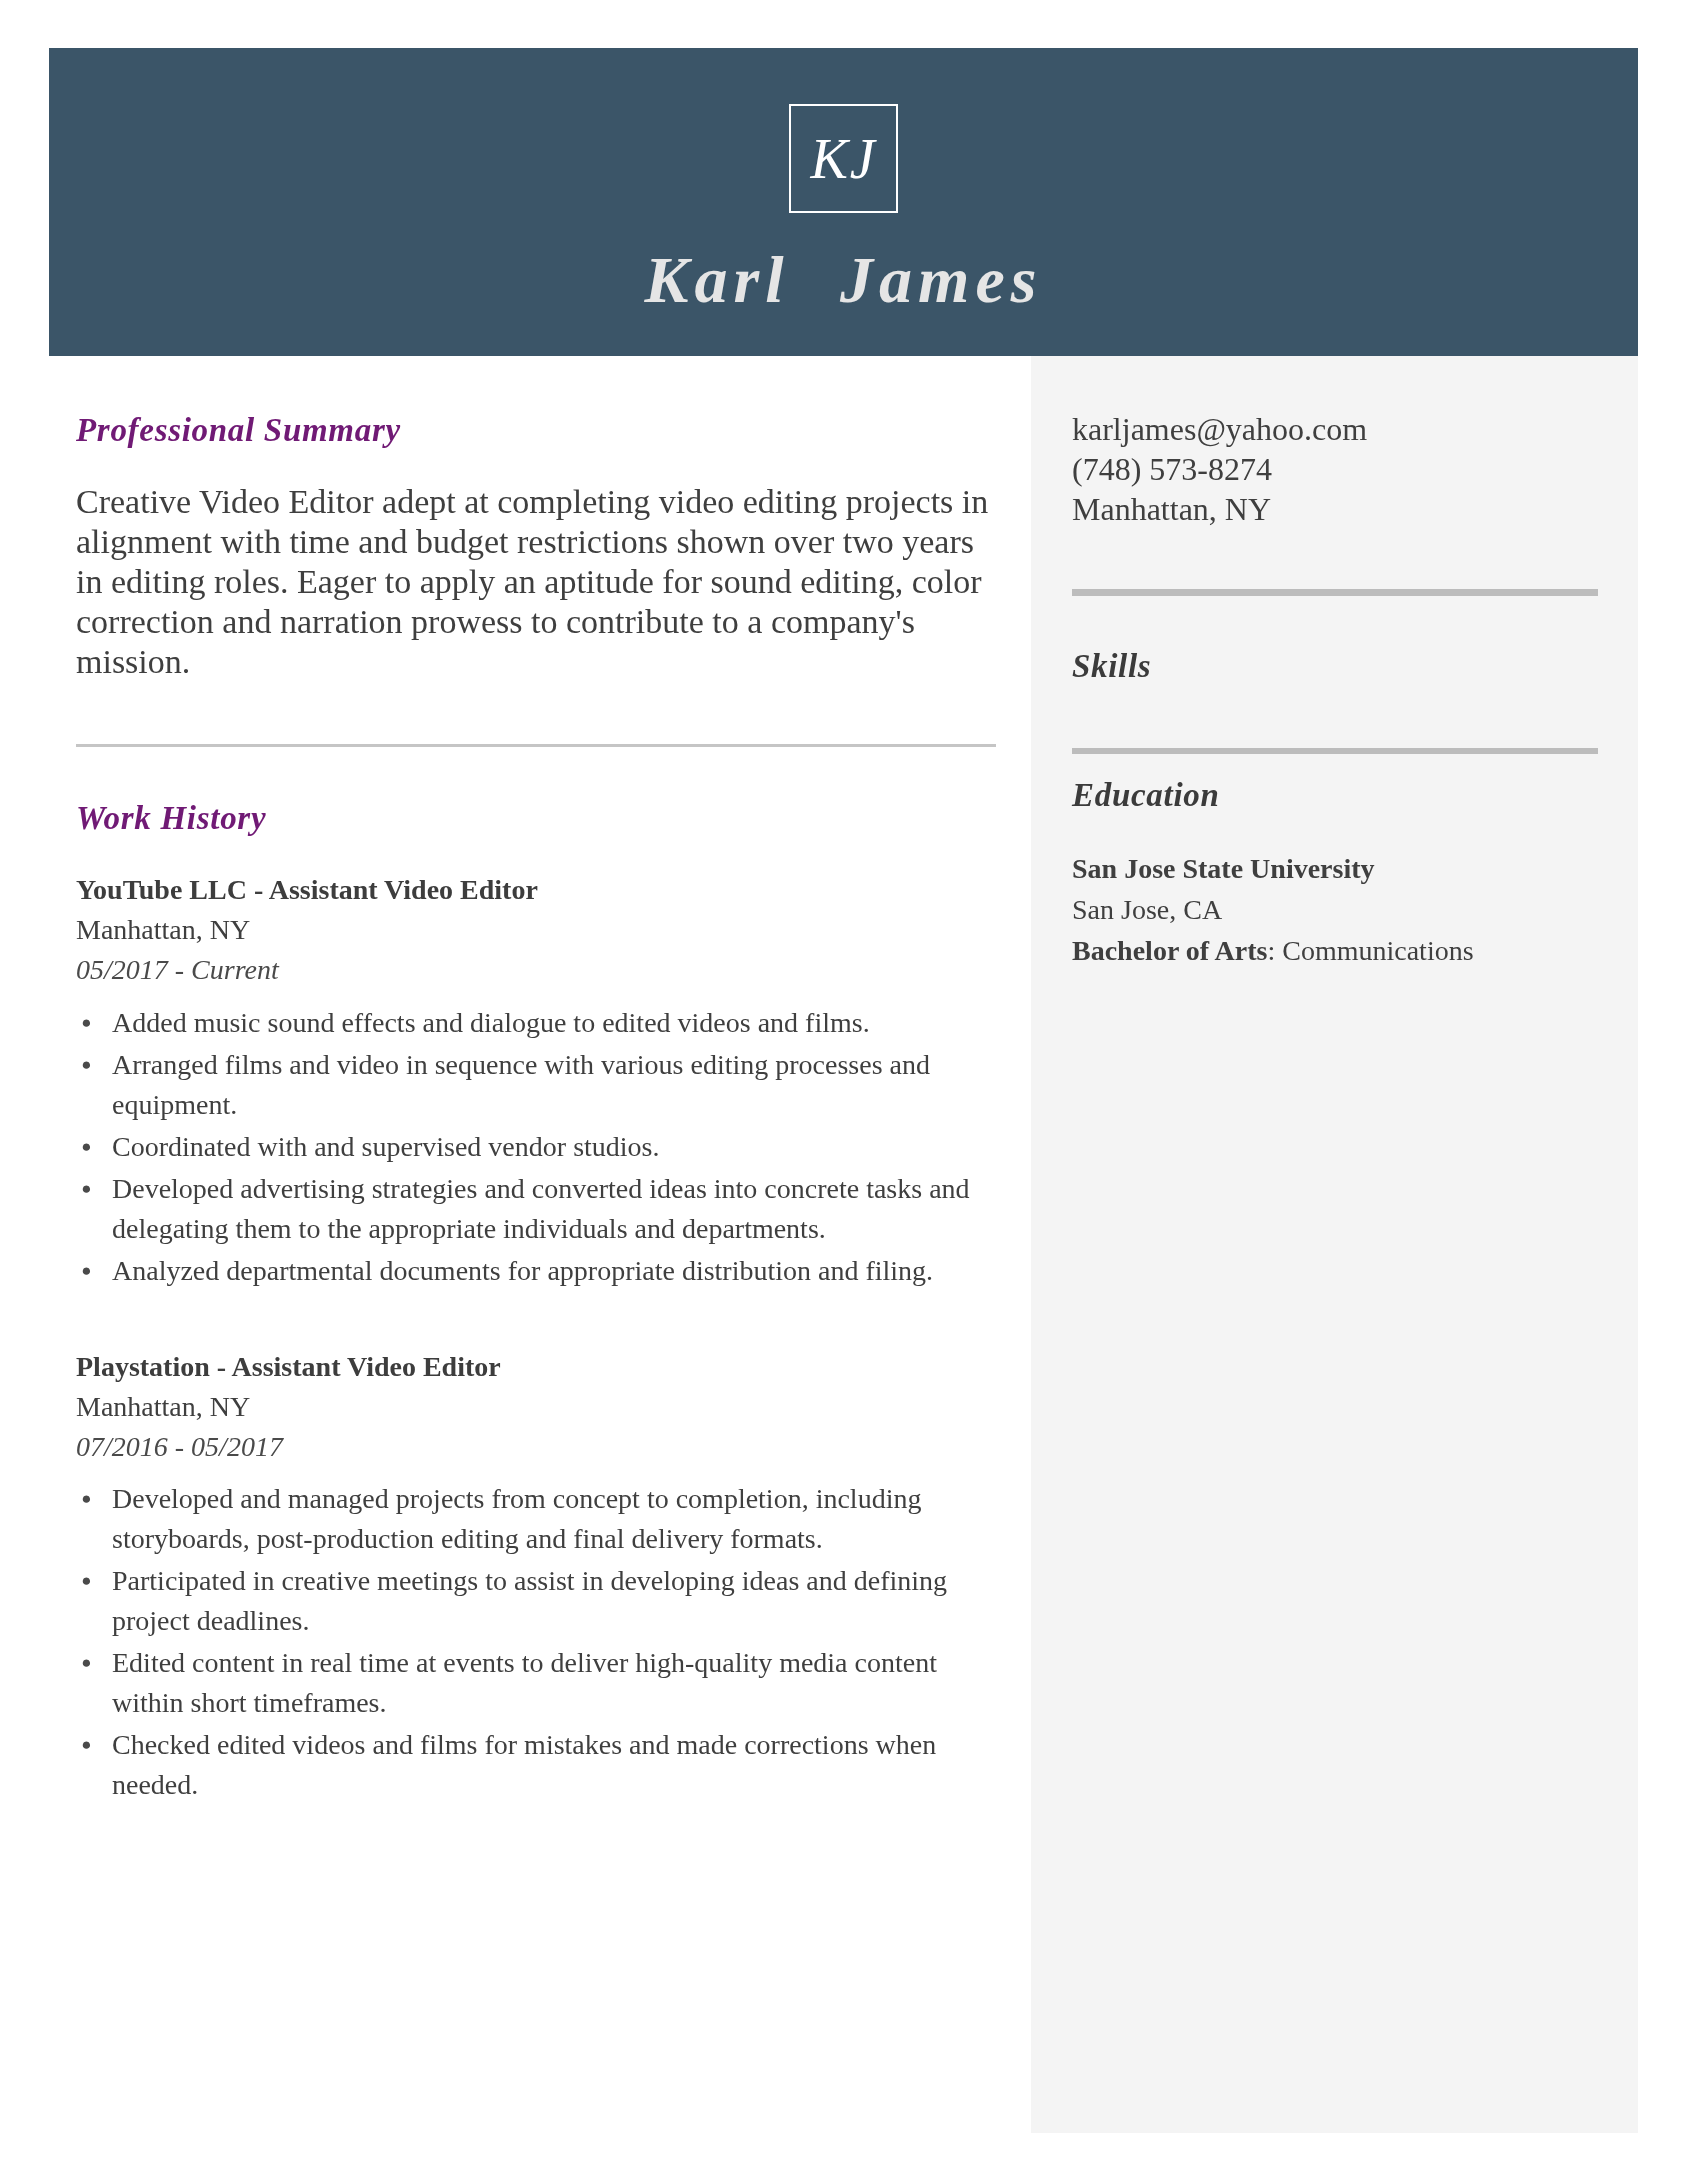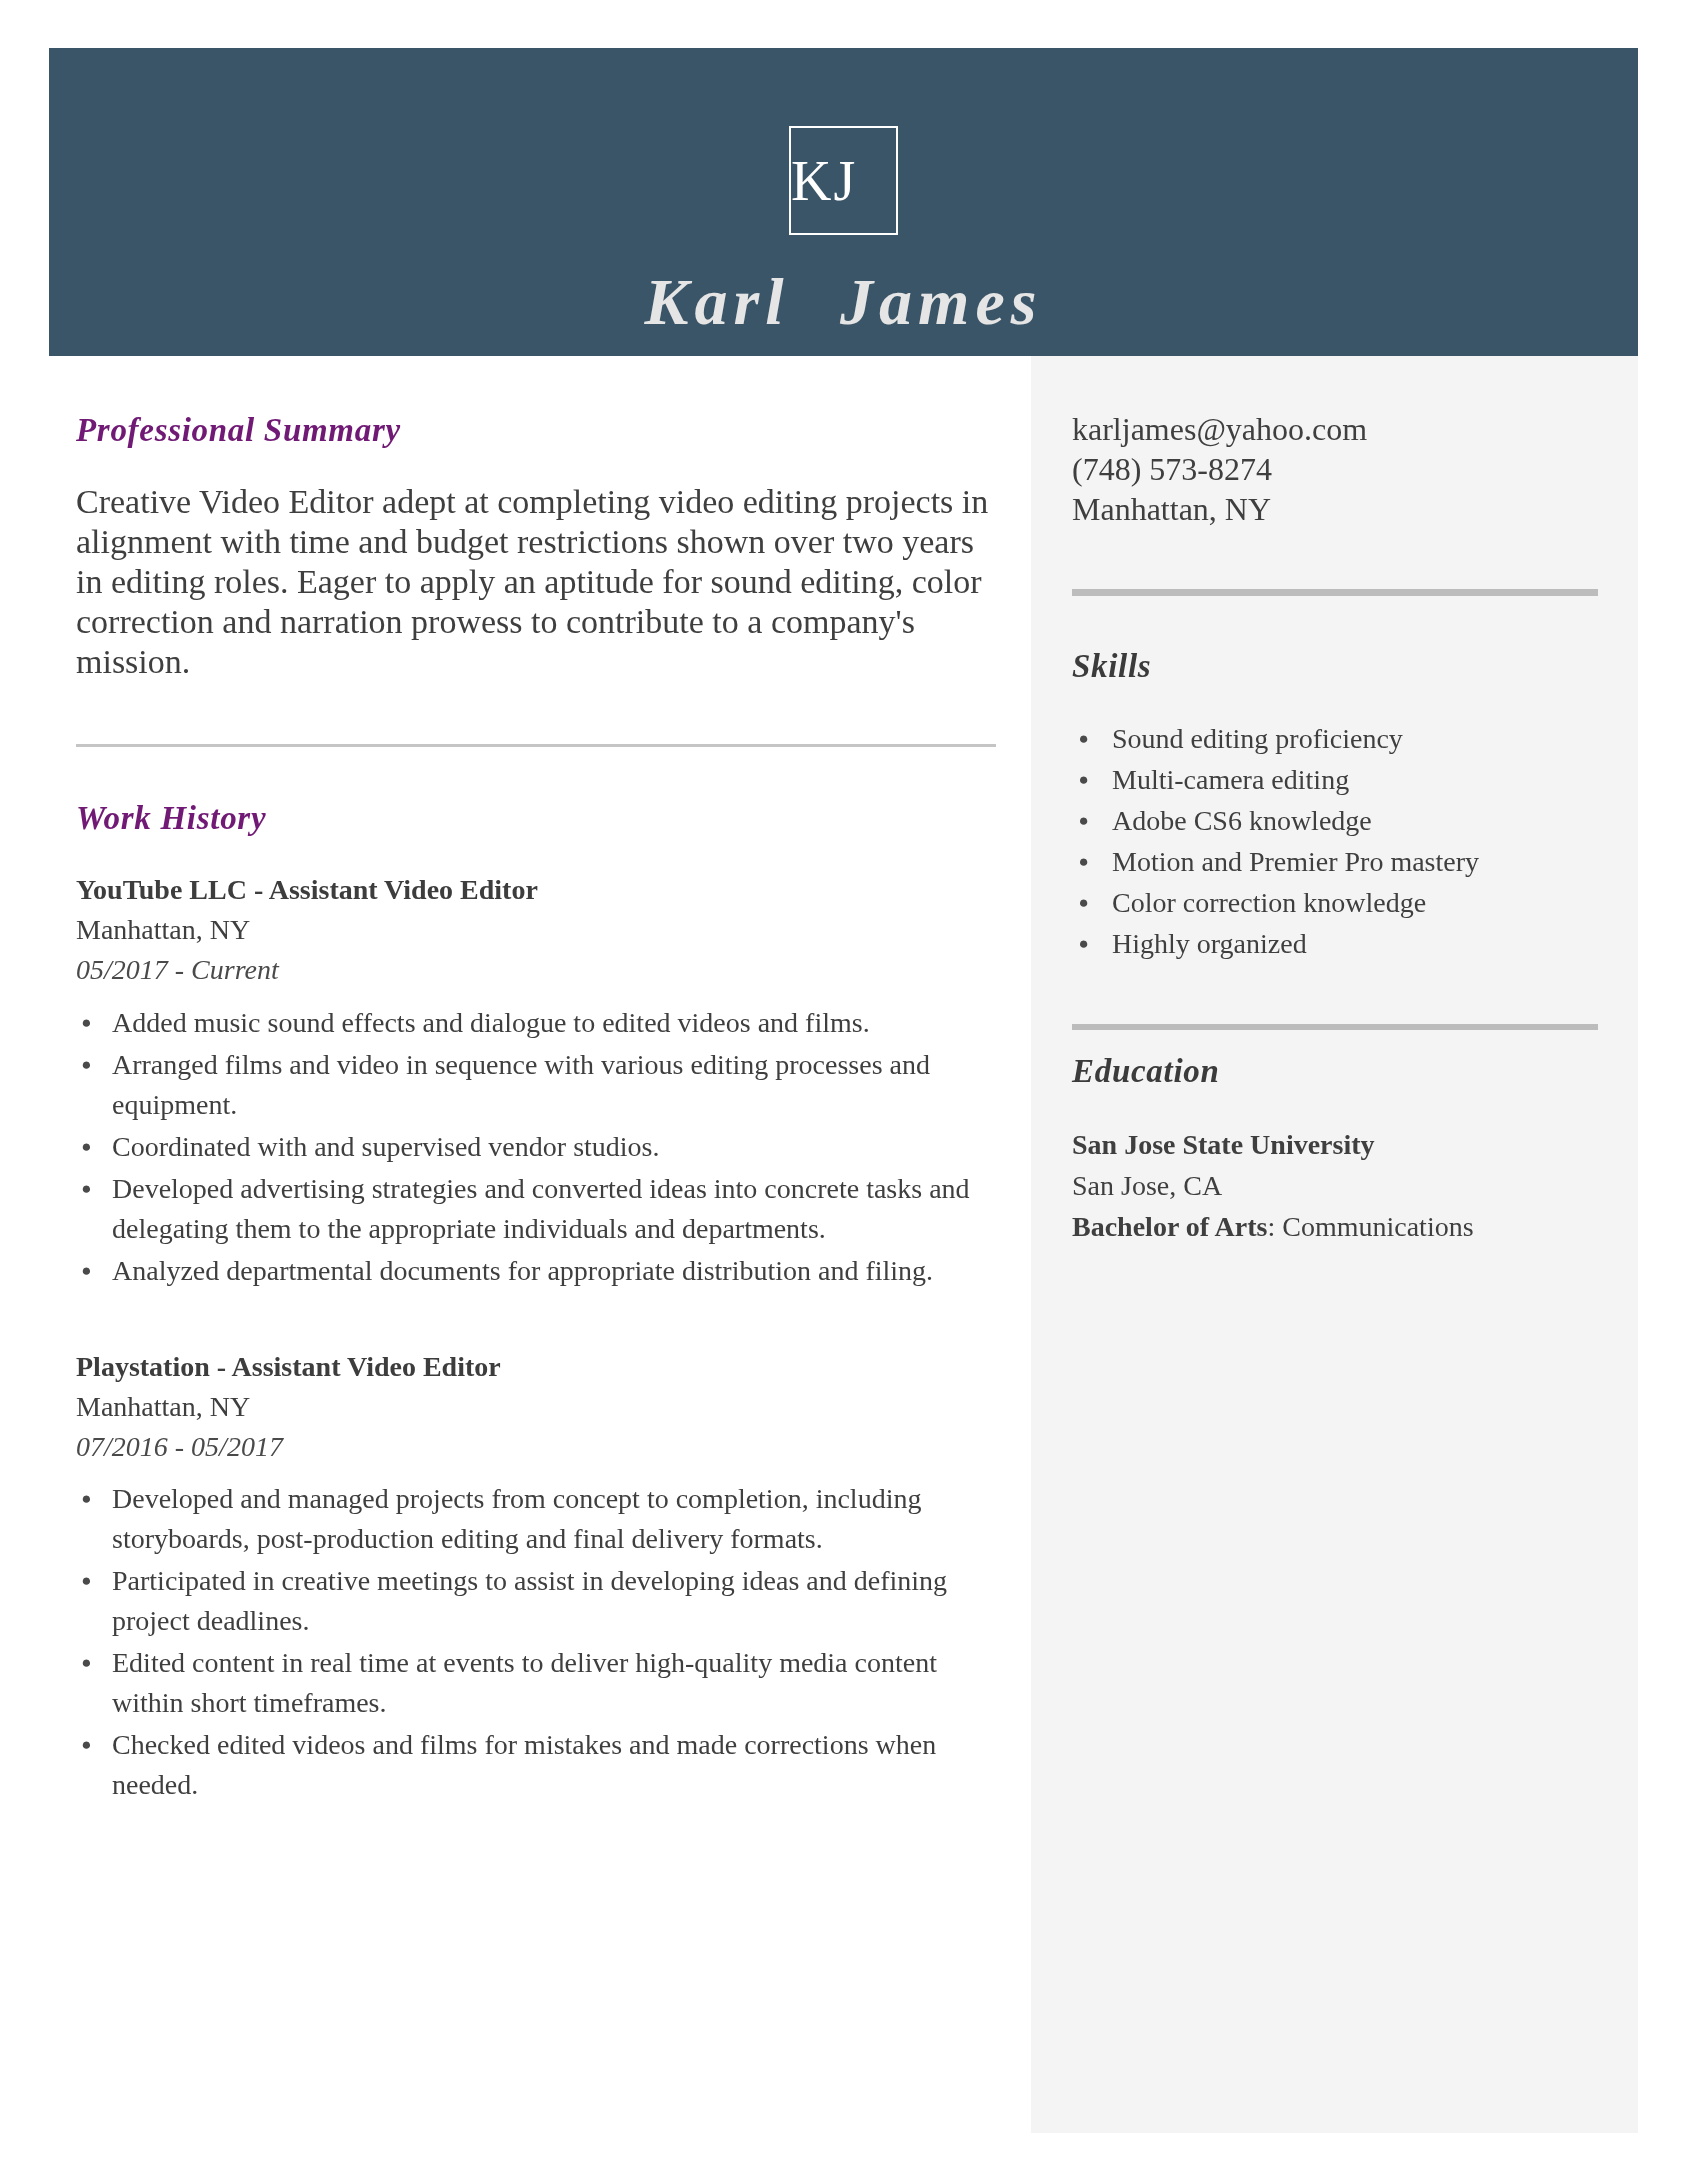--- a/index.html
+++ b/index.html
@@ -15,26 +15,27 @@
 
   
   .banner {
     position: absolute;
     left: 49px; top: 48px;
     width: 1589px; height: 308px;
     background: #3B5568;
     text-align: center;
   }
   .monogram-box {
-    margin: 78px auto 0 auto;
+    margin: 56px auto 0 auto;
     width: 105px; height: 105px;
     border: 2.6px solid #ffffff;
     display: flex;
     align-items: center;
-    justify-content: flex-start;
+    justify-content: center;
+    font-style: italic;
   }
   .monogram {
     color: #ffffff;
     font-size: 56px;
     letter-spacing: 2px;
     line-height: 1;
   }
   .name {
     margin: 30px 0 0 0;
     color: #e5e5e5;
@@ -185,28 +186,20 @@
   <aside class="sidebar">
     <div class="contact">
       <div class="contact-line">karljames@yahoo.com</div>
       <div class="contact-line">(748) 573-8274</div>
       <div class="contact-line">Manhattan, NY</div>
     </div>
 
     <div class="sdivider"></div>
 
     <h2 class="side-heading">Skills</h2>
-    <ul class="skills">
-      <li>Sound editing proficiency</li>
-      <li>Multi-camera editing</li>
-      <li>Adobe CS6 knowledge</li>
-      <li>Motion and Premier Pro mastery</li>
-      <li>Color correction knowledge</li>
-      <li>Highly organized</li>
-    </ul>
 
     <div class="sdivider"></div>
 
     <h2 class="side-heading edu">Education</h2>
     <div class="edu-block">
       <div class="edu-line bold">San Jose State University</div>
       <div class="edu-line">San Jose, CA</div>
       <div class="edu-line"><span class="bold">Bachelor of Arts</span><span>: Communications</span></div>
     </div>
   </aside>

